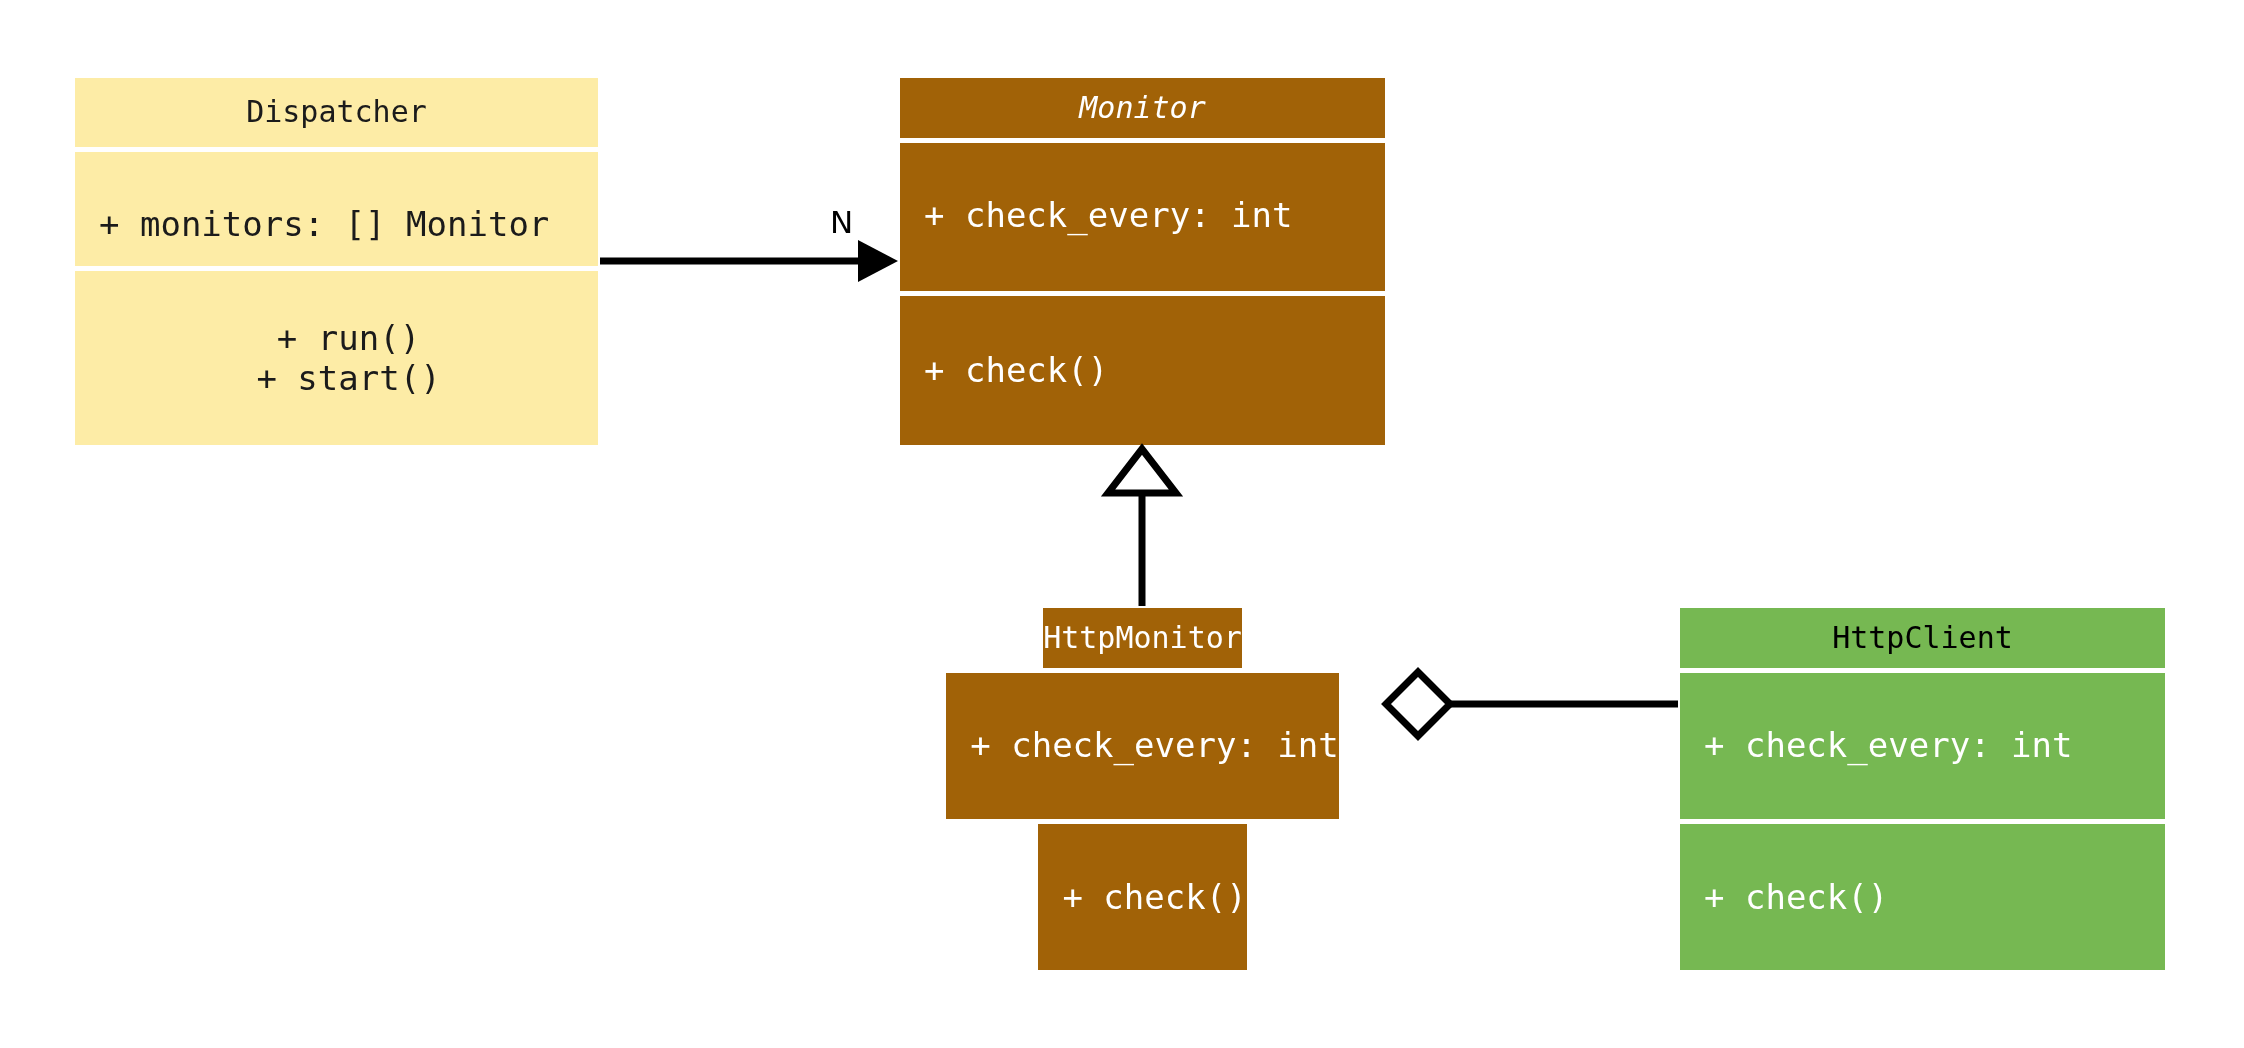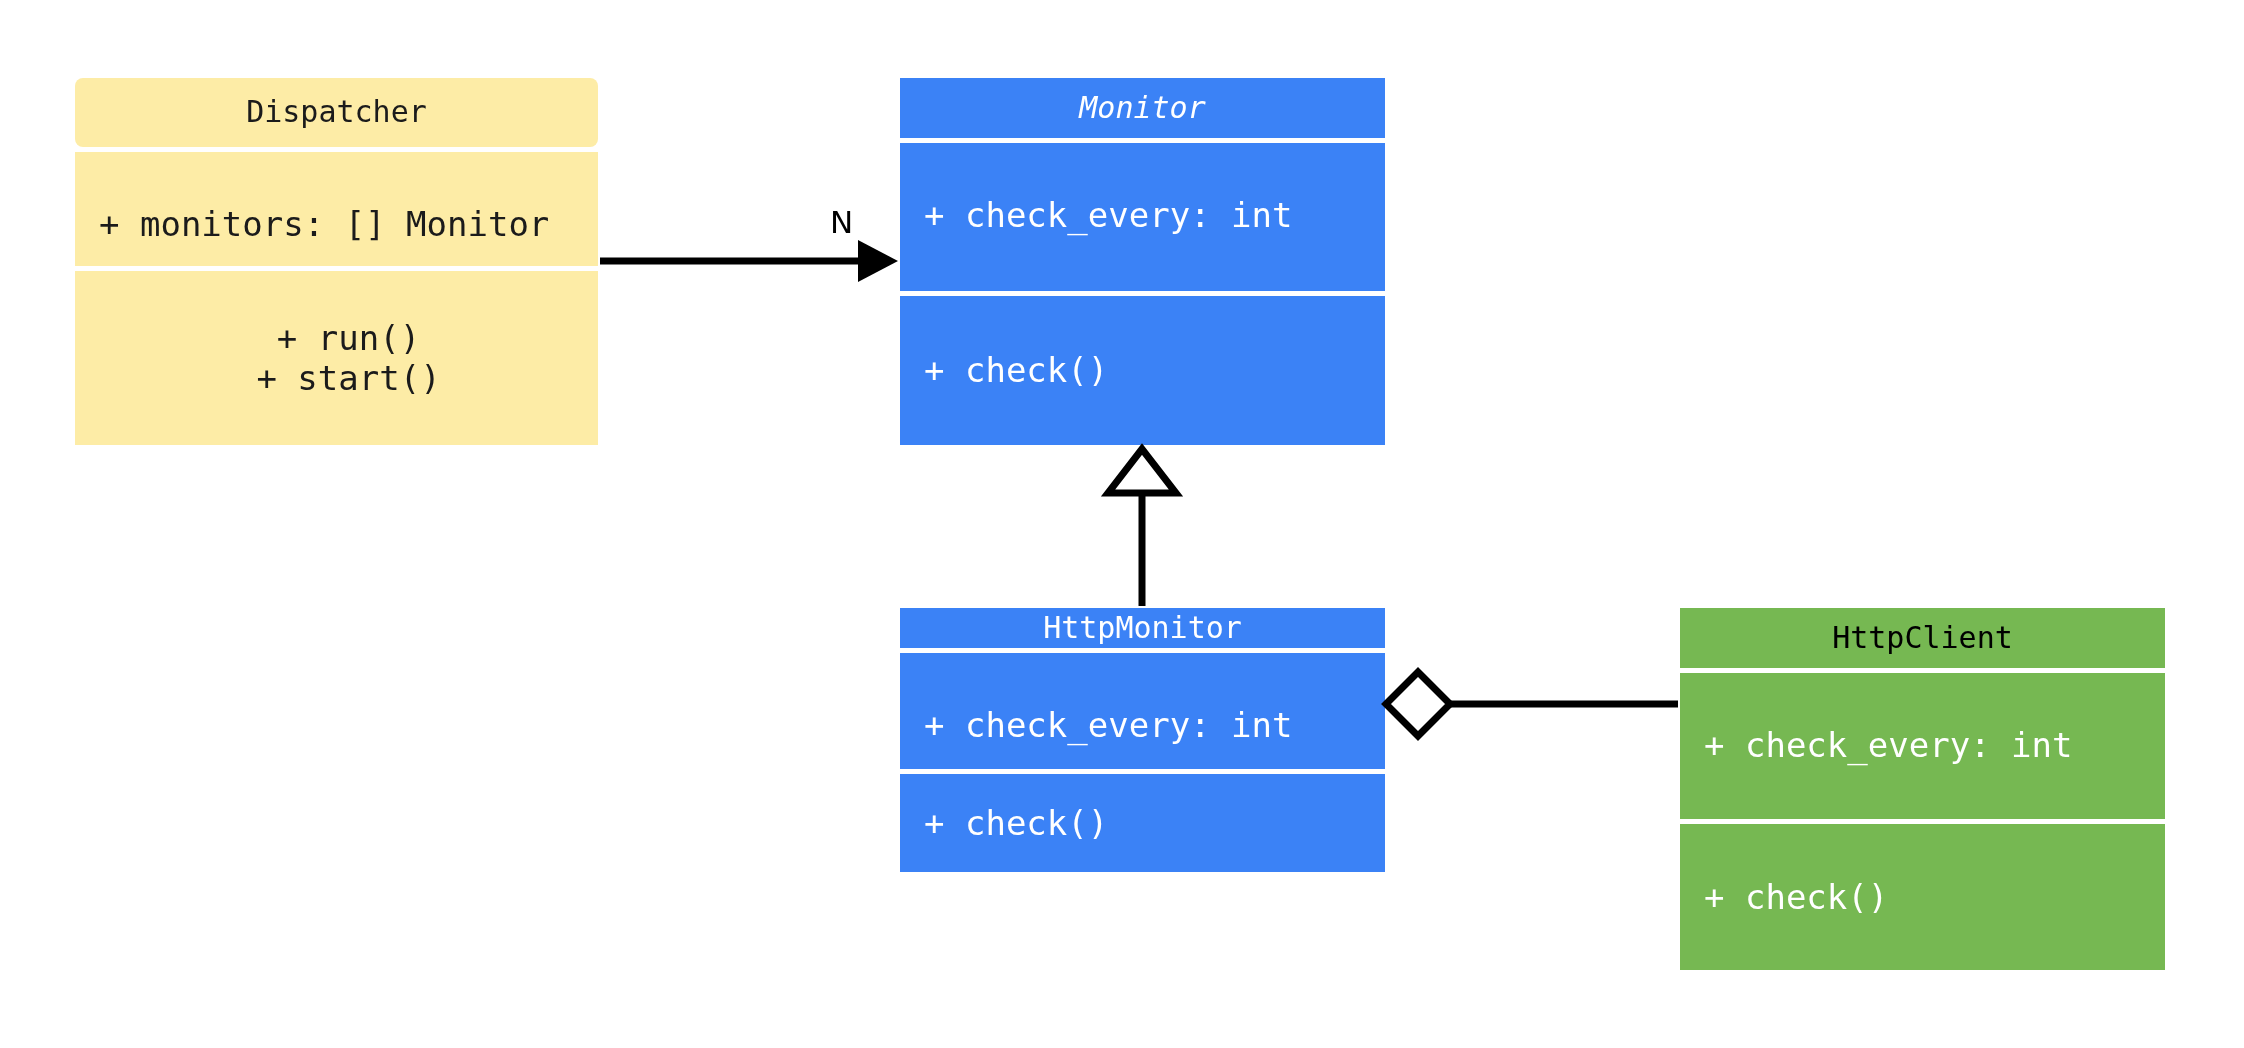--- a/index.html
+++ b/index.html
@@ -63,21 +63,21 @@
     line-height: 1.18;
     white-space: pre;
     padding-left: 24px;
   }
 
   
   .theme-cream  .compartment { background: #fdeca6; }
   .theme-cream  .class-title { color: #1b1b1b; }
   .theme-cream  .member      { color: #1b1b1b; }
 
-  .theme-blue   .compartment { background: #3b82f6; }
+  .theme-blue   .compartment { background: #a16207; }
   .theme-blue   .class-title { color: #ffffff; }
   .theme-blue   .member      { color: #ffffff; }
 
   .theme-green  .compartment { background: #76b852; }
   .theme-green  .class-title { color: #000000; }
   .theme-green  .member      { color: #ffffff; }
 
   
   .edge-layer {
     position: absolute;
@@ -94,21 +94,21 @@
     color: #000000;
     white-space: nowrap;
   }
 </style>
 </head>
 <body>
 
 <div id="canvas">
 
   <div class="uml-class theme-cream" style="left:75px; top:78px; width:523px; height:367px;">
-    <div class="compartment title" style="height:72px;border-radius:8px;">
+    <div class="compartment title" style="height:72px;">
       <span class="class-title">Dispatcher</span>
     </div>
     <div class="gap"></div>
     <div class="compartment attrs" style="height:116px;">
       <span class="member">+ monitors: [] Monitor</span>
     </div>
     <div class="gap"></div>
     <div class="compartment methods" style="height:181px;align-items:center;">
       <span class="member">+ run()</span>
       <span class="member">+ start()</span>
@@ -122,21 +122,21 @@
     <div class="gap"></div>
     <div class="compartment attrs" style="height:148px;">
       <span class="member">+ check_every: int</span>
     </div>
     <div class="gap"></div>
     <div class="compartment methods" style="height:149px;">
       <span class="member">+ check()</span>
     </div>
   </div>
 
-  <div class="uml-class theme-blue" style="left:900px; top:608px; width:485px; height:264px;">
+  <div class="uml-class theme-blue" style="left:900px; top:608px; width:485px; height:362px;align-items:center;">
     <div class="compartment title" style="height:60px;">
       <span class="class-title">HttpMonitor</span>
     </div>
     <div class="gap"></div>
     <div class="compartment attrs" style="height:146px;">
       <span class="member">+ check_every: int</span>
     </div>
     <div class="gap"></div>
     <div class="compartment methods" style="height:146px;">
       <span class="member">+ check()</span>

